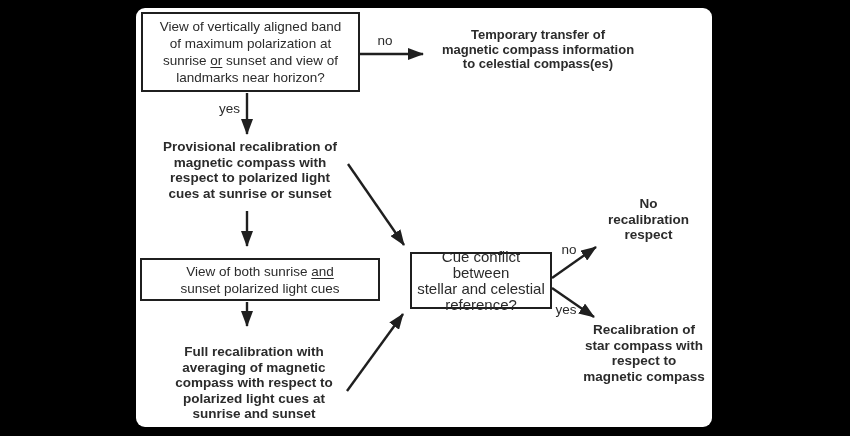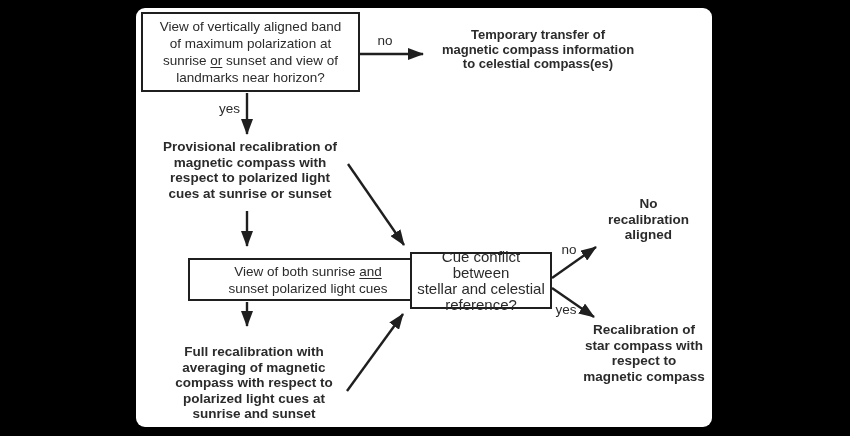--- a/index.html
+++ b/index.html
@@ -30,21 +30,21 @@
     display: flex; flex-direction: column; justify-content: center;
     font-weight: 400;
   }
   .plain { font-weight: 700; }
   .u { text-decoration: underline; text-underline-offset: 2px; }
   .edge-label {
     position: absolute; color: var(--text); font-size: 13.5px; font-weight: 400;
   }
   
   #q-polarization { left: 5px;   top: 4px;   width: 219px; height: 80px; font-size: 13.5px; line-height: 17px; }
-  #q-both-cues    { left: 4px;   top: 250px; width: 240px; height: 43px; font-size: 13.5px; line-height: 17px; margin-left: 48px; }
+  #q-both-cues    { left: 4px;   top: 250px; width: 240px; height: 43px; font-size: 13.5px; line-height: 17px; }
   #q-cue-conflict { left: 274px; top: 244px; width: 142px; height: 57px; font-size: 15px; line-height: 16px; }
   
   #t-temporary    { left: 294px; top: 20px;  width: 216px; font-size: 13px;   line-height: 14.5px; }
   #t-provisional  { left: 19px;  top: 131px; width: 190px; font-size: 13.5px; line-height: 15.5px; }
   #t-full         { left: 28px;  top: 336px; width: 180px; font-size: 13.5px; line-height: 15.5px; }
   #t-no-recal     { left: 454px; top: 188px; width: 117px; font-size: 13.5px; line-height: 15.5px; }
   #t-recal        { left: 440px; top: 314px; width: 136px; font-size: 13.5px; line-height: 15.5px; }
   
   #lbl-no-top    { left: 232px; top: 25px;  width: 34px; text-align: center; }
   #lbl-yes-top   { left: 62px;  top: 93px;  width: 42px; text-align: right; }
@@ -108,21 +108,21 @@
 
     <div class="node boxed" id="q-cue-conflict">
         <div><span>Cue conflict between</span></div>
         <div><span>stellar and celestial</span></div>
         <div><span>reference?</span></div>
       </div>
 
     <div class="node plain" id="t-no-recal">
         <div><span>No</span></div>
         <div><span>recalibration</span></div>
-        <div><span>aligned</span></div>
+        <div><span>respect</span></div>
       </div>
 
     <div class="node plain" id="t-recal">
         <div><span>Recalibration of</span></div>
         <div><span>star compass with</span></div>
         <div><span>respect to</span></div>
         <div><span>magnetic compass</span></div>
       </div>
 
     <span class="edge-label" id="lbl-no-top">no</span>

